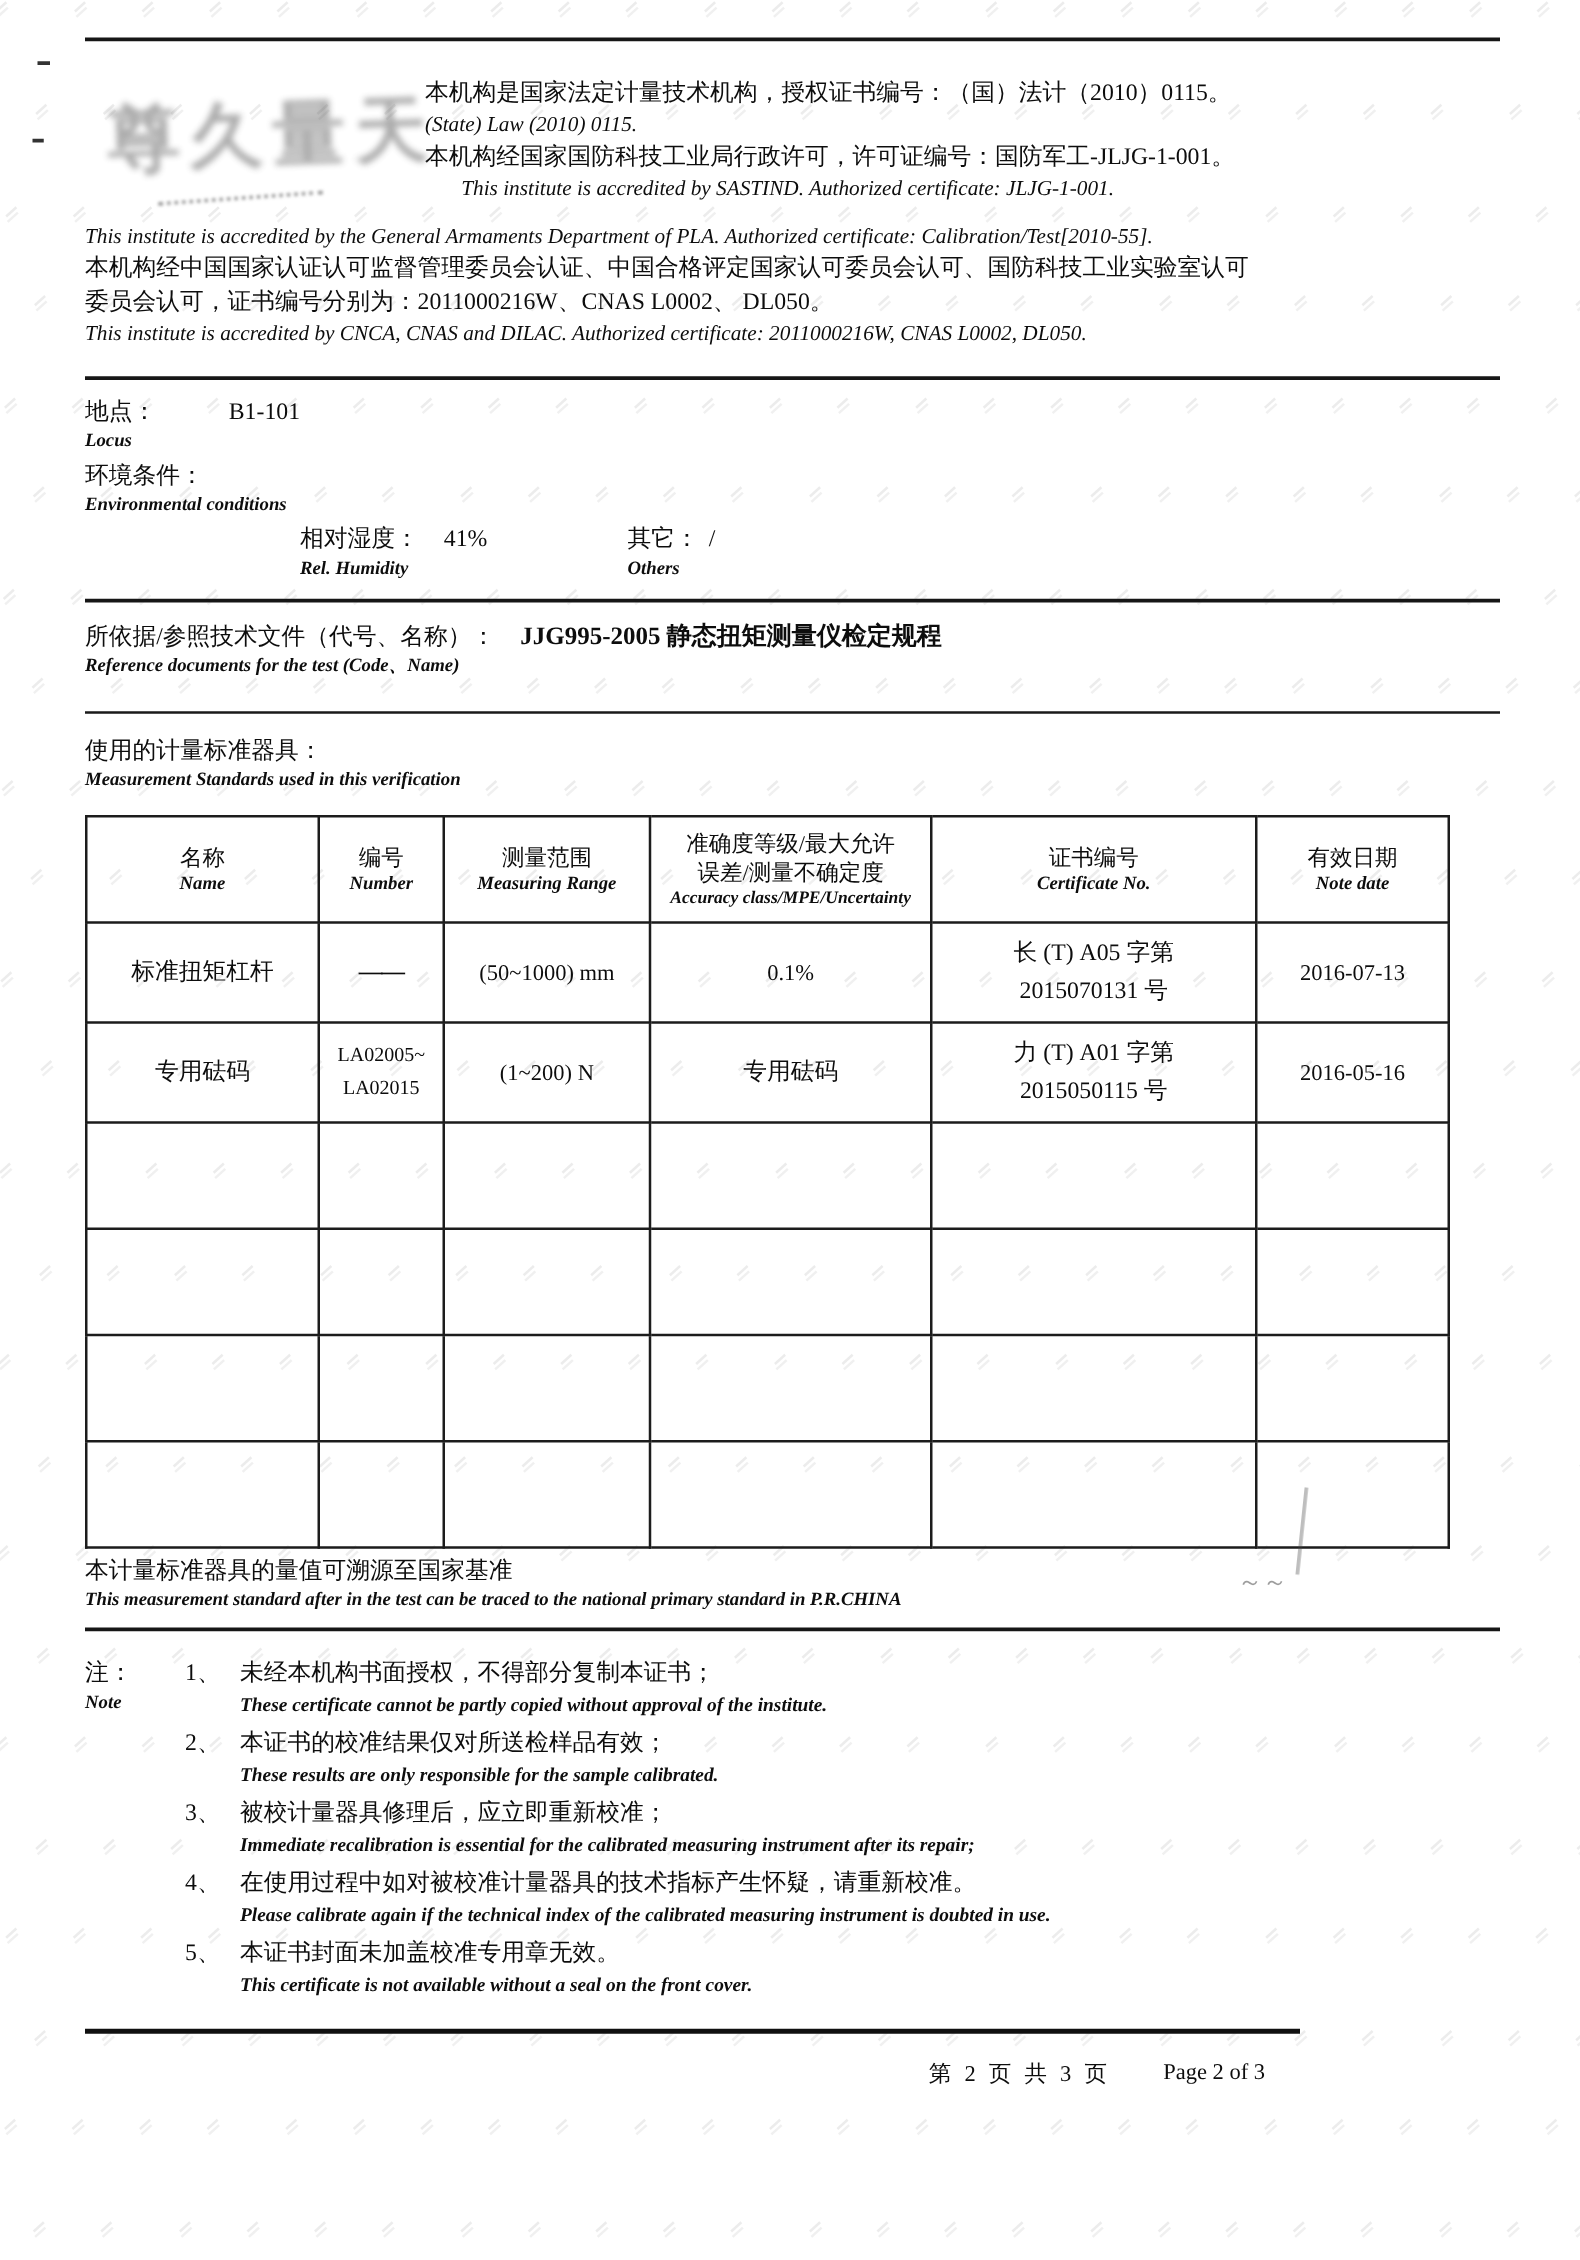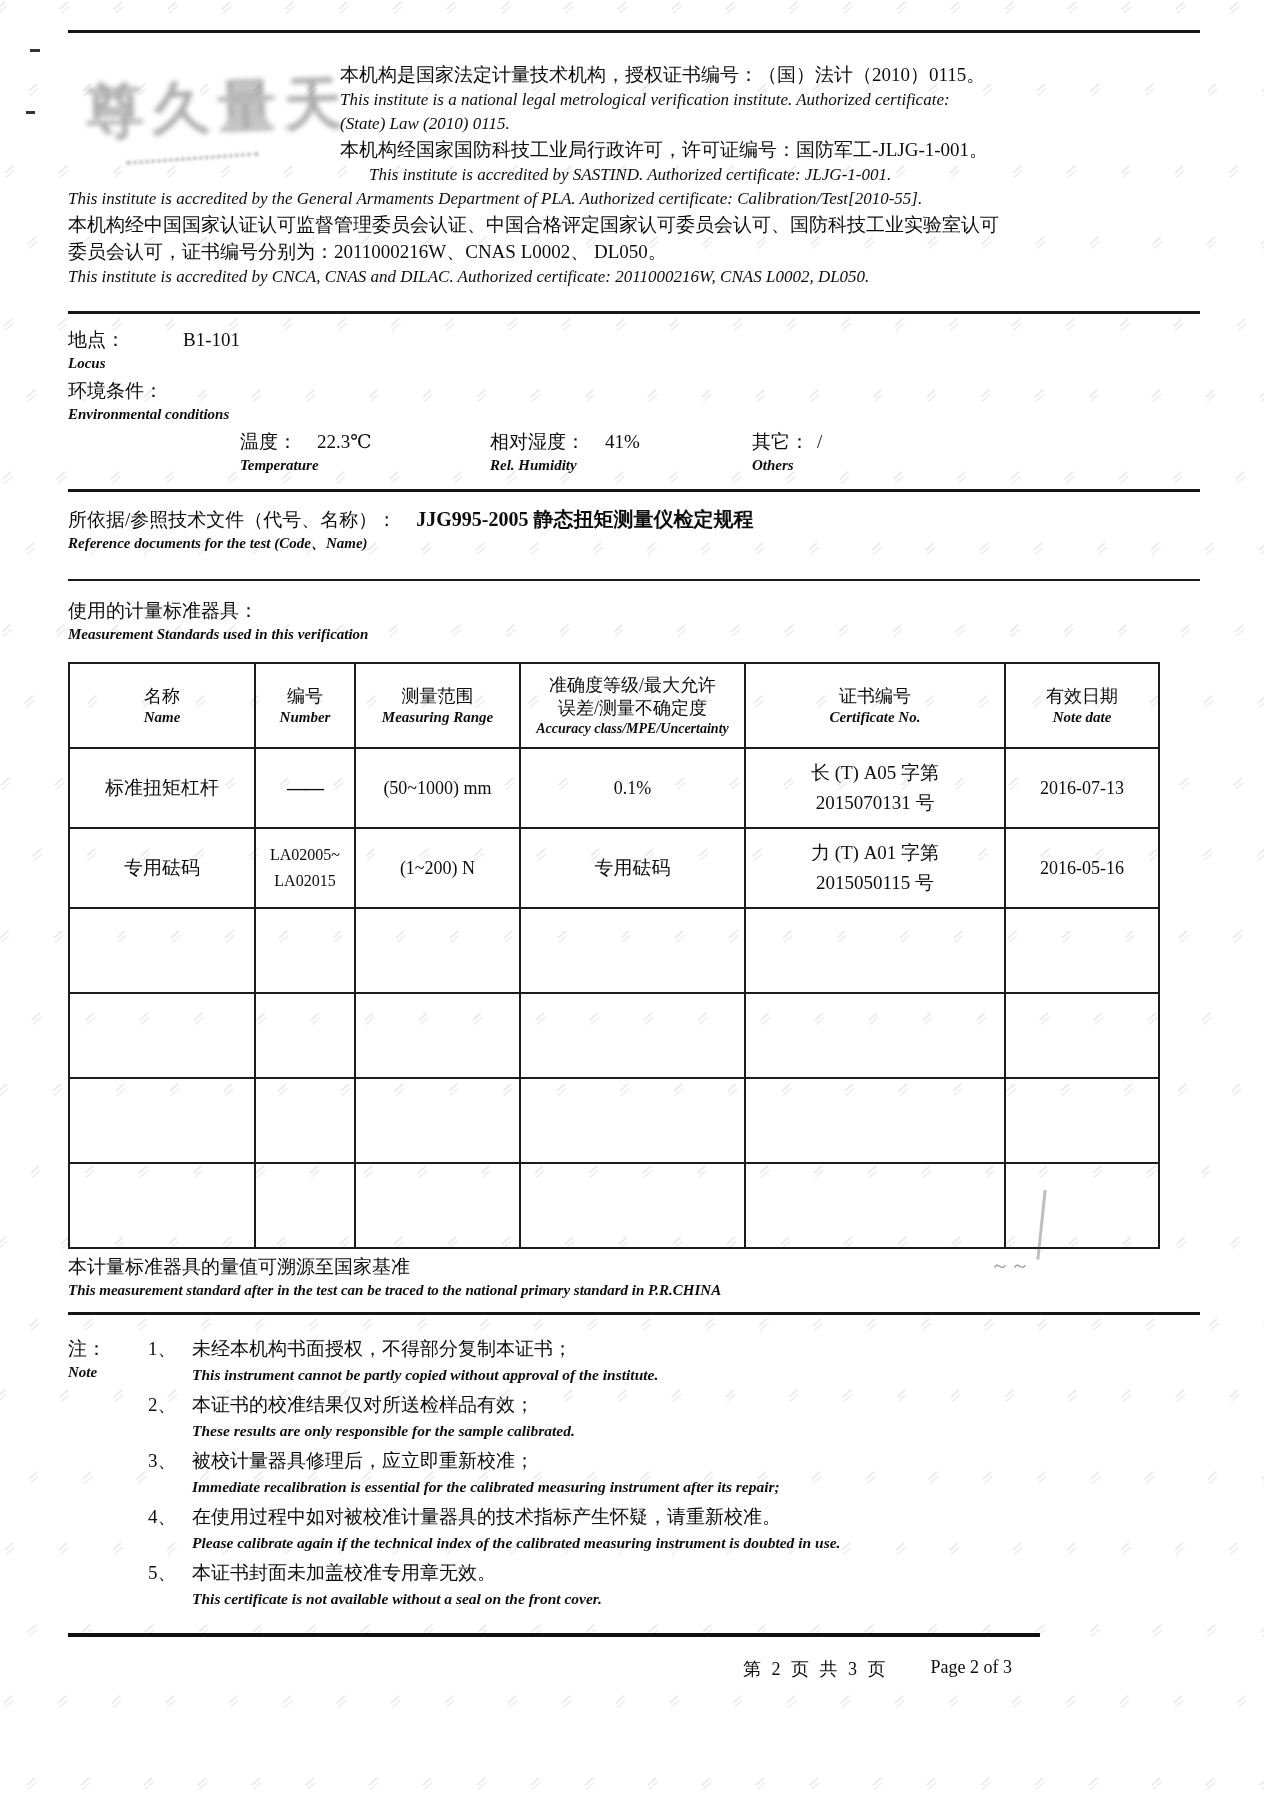--- a/index.html
+++ b/index.html
@@ -660,44 +660,39 @@
 
     <div class="intro-row">
       <div class="logo">
         <span class="logo-main">尊久量天</span>
         <span class="logo-sub"></span>
         <span class="stray-dash" style="left:-38px;top:-10px;width:10px;height:3px;"></span>
         <span class="stray-dash" style="left:-42px;top:52px;width:9px;height:3px;"></span>
       </div>
       <div class="intro-text">
         <p class="cn">本机构是国家法定计量技术机构，授权证书编号：（国）法计（2010）0115。</p>
-        <p class="en">This institute is a national legal metrological verification institute.    Authorized certificate:</p>
         <p class="en">(State) Law (2010) 0115.</p>
         <p class="cn">本机构经国家国防科技工业局行政许可，许可证编号：国防军工-JLJG-1-001。</p>
         <p class="en indent-en">This institute is accredited by SASTIND. Authorized certificate: JLJG-1-001.</p>
       </div>
     </div>
 
     <p class="en">This institute is accredited by the General Armaments Department of PLA. Authorized certificate: Calibration/Test[2010-55].</p>
     <p class="cn">本机构经中国国家认证认可监督管理委员会认证、中国合格评定国家认可委员会认可、国防科技工业实验室认可</p>
     <p class="cn">委员会认可，证书编号分别为：2011000216W、CNAS L0002、 DL050。</p>
     <p class="en">This institute is accredited by CNCA, CNAS and DILAC. Authorized certificate: 2011000216W, CNAS L0002, DL050.</p>
 
     <div class="rule" style="margin-top:22px;"></div>
 
     <div class="cn loc-line"><span>地点：</span><span class="loc-val">B1-101</span></div>
     <div class="en-label">Locus</div>
 
     <div class="cn" style="margin-top:4px;">环境条件：</div>
     <div class="en-label">Environmental conditions</div>
     <div class="env-row">
-      <div class="env-item1">
-        <div class="cn"><span>温度：</span><span class="env-val">22.3℃</span></div>
-        <div class="en-label">Temperature</div>
-      </div>
       <div class="env-item2">
         <div class="cn"><span>相对湿度：</span><span class="env-val">41%</span></div>
         <div class="en-label">Rel. Humidity</div>
       </div>
       <div>
         <div class="cn"><span>其它：</span><span class="env-val" style="margin-left:8px;">/</span></div>
         <div class="en-label">Others</div>
       </div>
     </div>
 
@@ -817,21 +812,21 @@
       <div class="notes-label">
         <div class="cn">注：</div>
         <div class="en-label">Note</div>
       </div>
       <div class="notes-items">
         <div class="note">
           <div class="note-cn">
               <span class="note-no">1、</span>
               <span>未经本机构书面授权，不得部分复制本证书；</span>
             </div>
-          <div class="en-label note-en">This instrument cannot be partly copied without approval of the institute.</div>
+          <div class="en-label note-en">These certificate cannot be partly copied without approval of the institute.</div>
         </div>
         <div class="note">
           <div class="note-cn">
               <span class="note-no">2、</span>
               <span>本证书的校准结果仅对所送检样品有效；</span>
             </div>
           <div class="en-label note-en">These results are only responsible for the sample calibrated.</div>
         </div>
         <div class="note">
           <div class="note-cn">

